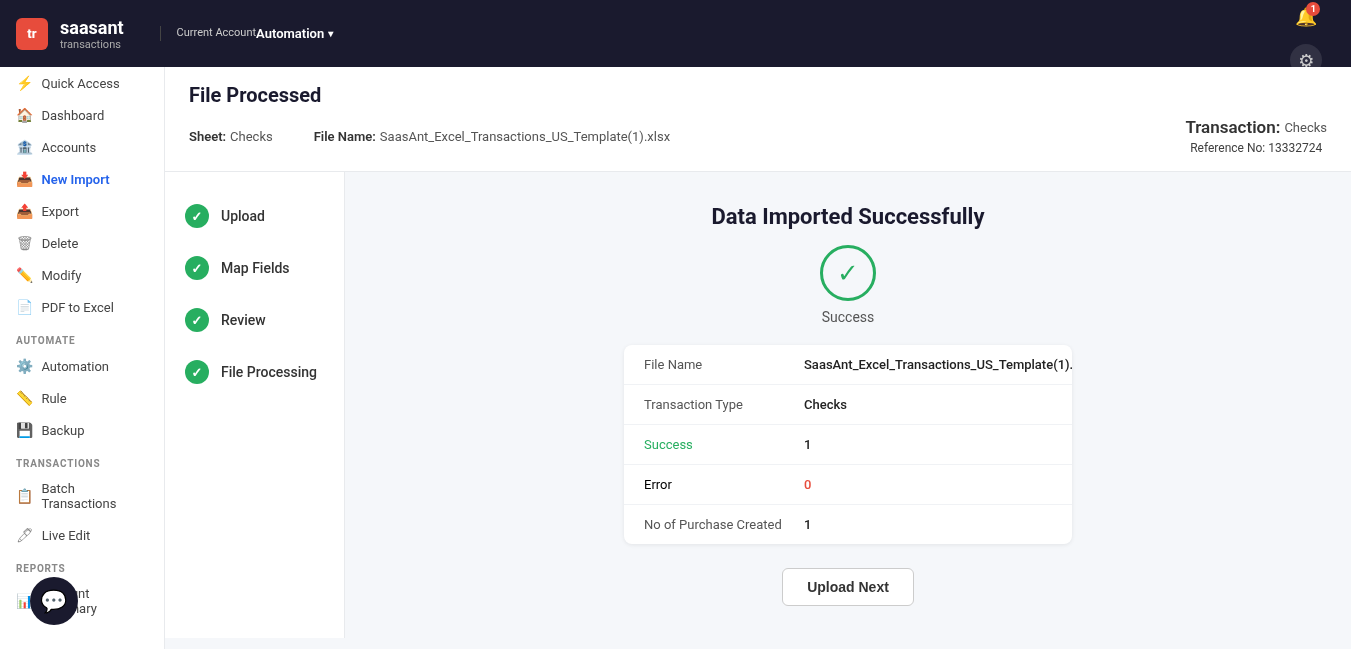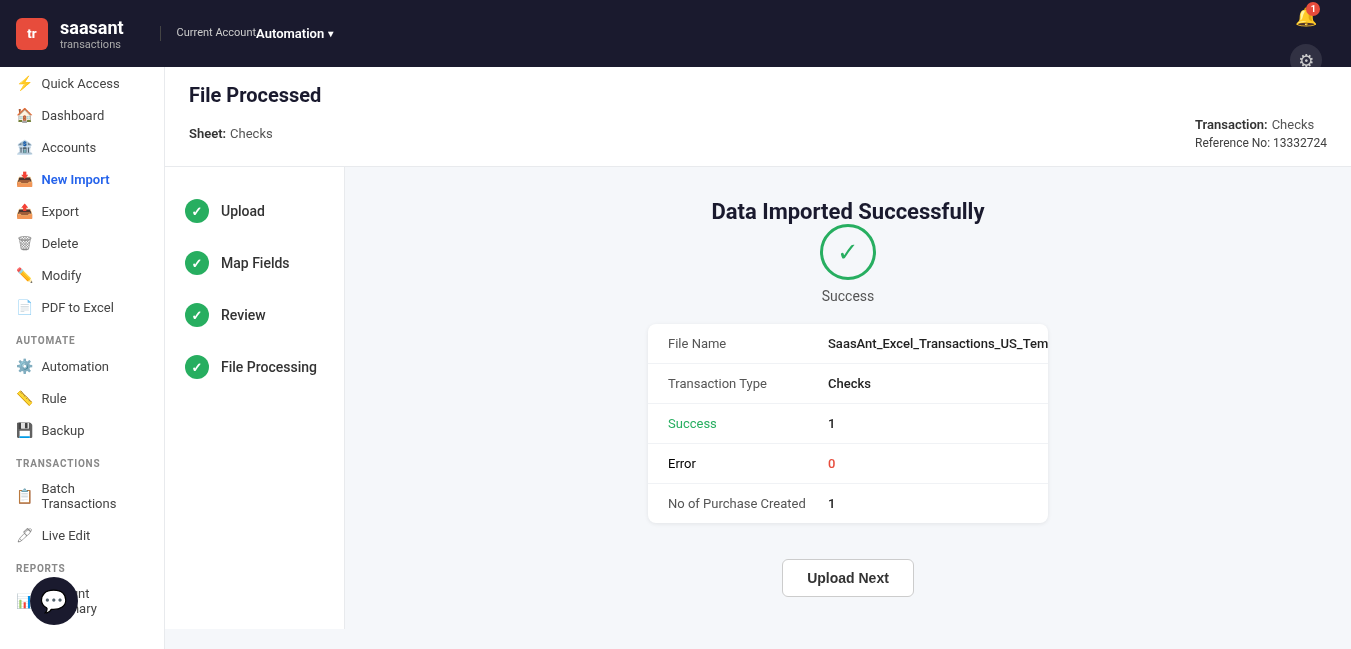--- a/index.html
+++ b/index.html
@@ -37,50 +37,50 @@
     
     .content { flex: 1; overflow-y: auto; background: #f5f7fa; }
 
     
     .file-header { background: #fff; border-bottom: 1px solid #e8eaed; padding: 16px 24px; }
     .file-title { font-size: 20px; font-weight: 700; color: #1a1a2e; margin-bottom: 10px; }
     .file-meta { display: flex; align-items: center; gap: 41px; font-size: 13px; color: #555; }
     .file-meta-item { display: flex; align-items: center; gap: 4px; }
     .file-meta-label { font-weight: 600; color: #333; }
     .transaction-right { margin-left: auto; text-align: right; }
-    .transaction-right .file-meta-label { font-size: 13px; }
+    .transaction-right .file-meta-label { font-size: 17px; }
     .ref-no { font-size: 12px; color: #404040; margin-top: 4px; text-align: center; }
 
     
     .wizard-layout { display: flex; gap: 0; min-height: 400px; }
 
     
     .stepper { width: 180px; background: #fff; border-right: 1px solid #e8eaed; padding: 32px 20px; display: flex; flex-direction: column; gap: 28px; flex-shrink: 0; }
     .step-item { display: flex; align-items: center; gap: 12px; }
     .step-check { width: 24px; height: 24px; border-radius: 50%; background: #27ae60; color: #fff; display: flex; align-items: center; justify-content: center; font-size: 13px; font-weight: 700; flex-shrink: 0; }
     .step-label { font-size: 14px; color: #333; font-weight: 500; }
 
     
     .success-panel { flex: 1; display: flex; flex-direction: column; align-items: center; justify-content: flex-start; padding: 32px 24px; background: #f5f7fa; }
-    .success-title { font-size: 22px; font-weight: 700; color: #1a1a2e; margin-bottom: 0; }
+    .success-title { font-size: 22px; font-weight: 700; color: #1a1a2e; margin-bottom: 16px; }
     .success-icon-ring { width: 56px; height: 56px; border-radius: 50%; border: 3px solid #27ae60; display: flex; align-items: center; justify-content: center; font-size: 26px; color: #27ae60; margin-bottom: 8px; }
     .success-label { font-size: 14px; color: #555; margin-bottom: 20px; }
 
     
-    .result-table { width: 400px; background: #fff; border-radius: 8px; box-shadow: 0 1px 4px rgba(0,0,0,0.08); overflow: hidden; }
+    .result-table { width: 448px; background: #fff; border-radius: 8px; box-shadow: 0 1px 4px rgba(0,0,0,0.08); overflow: hidden; }
     .result-row { display: flex; align-items: flex-start; padding: 12px 20px; border-bottom: 1px solid #f0f2f5; }
     .result-row:last-child { border-bottom: none; }
     .result-key { font-size: 13px; color: #555; width: 160px; flex-shrink: 0; }
     .result-val { font-size: 13px; color: #222; font-weight: 500; }
     .result-val.error-color { color: #e74c3c; }
     .result-key.success-color { color: #27ae60; }
     .result-key.error-color { color: #000000; }
 
     
-    .action-row { display: flex; gap: 12px; margin-top: 36px; }
+    .action-row { display: flex; gap: 12px; margin-top: 24px; }
     .btn-outline { padding: 10px 24px; border: 1px solid #ccc; background: #fff; color: #333; font-size: 14px; font-weight: 600; border-radius: 6px; cursor: pointer; }
     .btn-primary { padding: 10px 24px; background: #2563eb; color: #fff; font-size: 14px; font-weight: 600; border: none; border-radius: 6px; cursor: pointer; }
 
     
     .chat-bubble { position: fixed; bottom: 24px; left: 30px; width: 48px; height: 48px; background: #1a1a2e; border-radius: 50%; display: flex; align-items: center; justify-content: center; color: #fff; font-size: 22px; cursor: pointer; z-index: 999; }
   </style>
 </head>
 <body>
 
 <div class="topbar">
@@ -184,20 +184,24 @@
 
   <div class="content">
 
     <div class="file-header">
       <div class="file-title">File Processed</div>
       <div class="file-meta">
         <div class="file-meta-item">
           <span class="file-meta-label">Sheet:</span>
           <span>Checks</span>
         </div>
+        <div class="file-meta-item">
+          <span class="file-meta-label">File Name:</span>
+          <span>SaasAnt_Excel_Transactions_US_Template(1).xlsx</span>
+        </div>
         <div class="transaction-right" style="margin-left:auto;">
           <div class="file-meta-item">
             <span class="file-meta-label">Transaction:</span>
             <span>Checks</span>
           </div>
           <div class="ref-no">
             <span>Reference No:</span>&nbsp;<span>13332724</span>
           </div>
         </div>
       </div>

